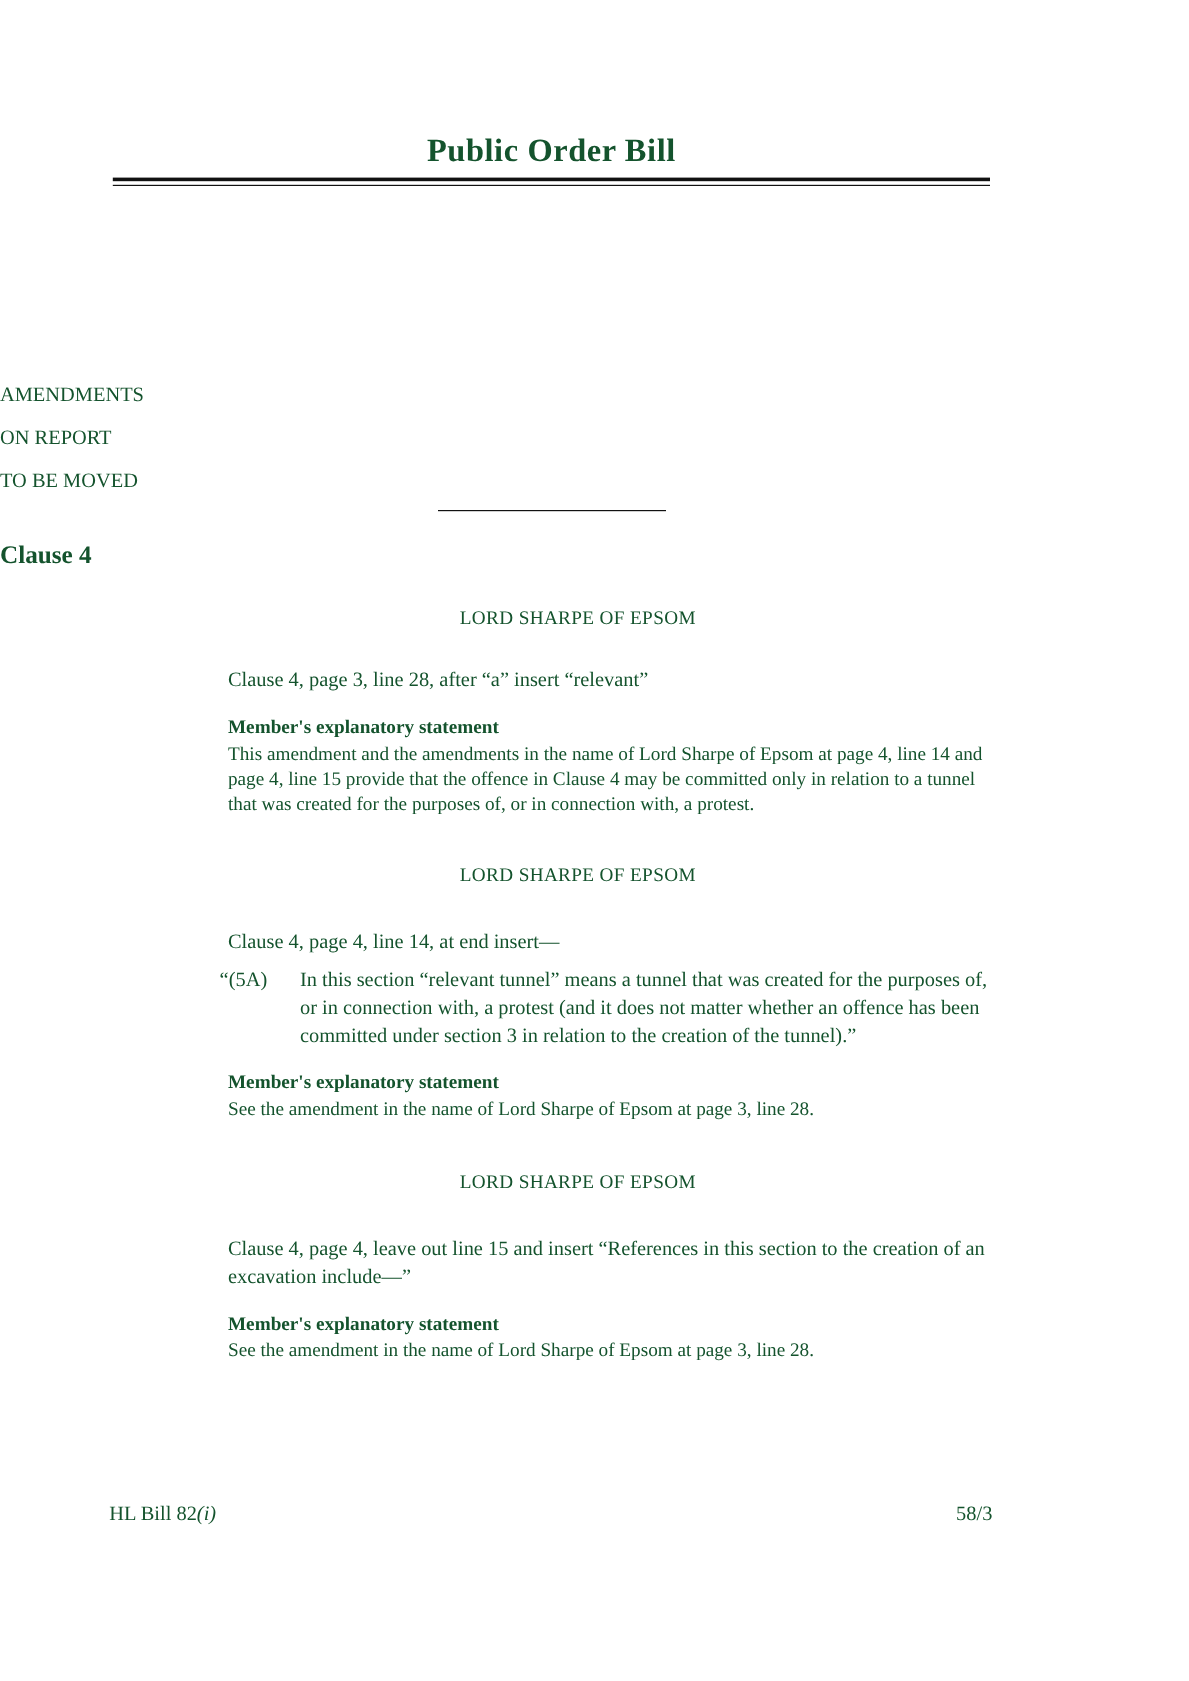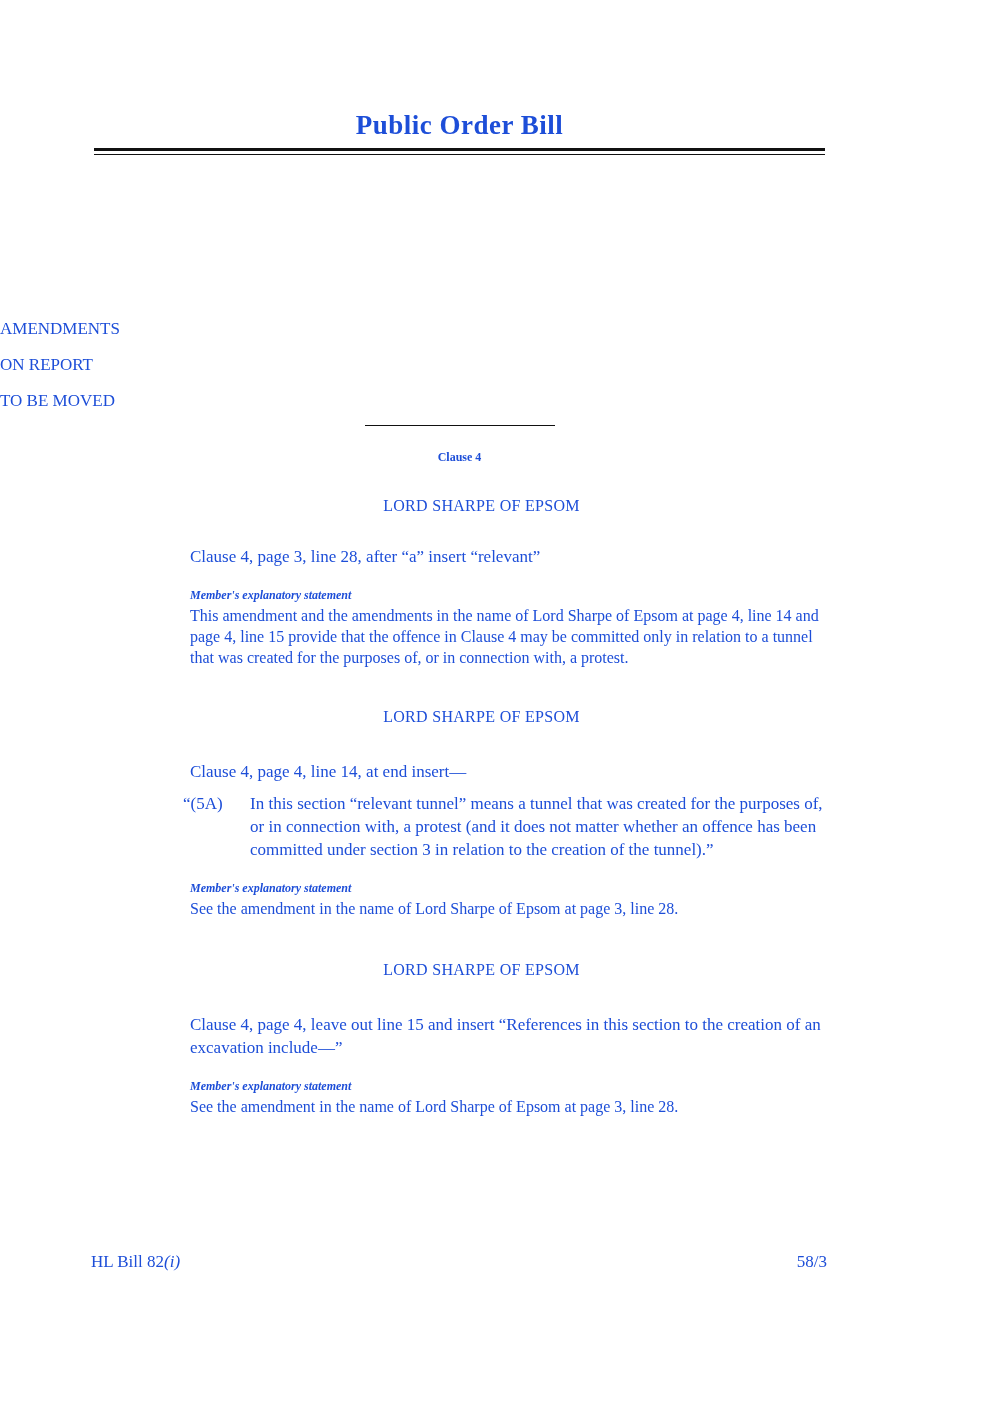--- a/index.html
+++ b/index.html
@@ -6,21 +6,21 @@
     margin: 0;
     padding: 0;
     background: #ffffff;
   }
   .page {
     position: relative;
     width: 919px;
     height: 1401px;
     background: #ffffff;
     font-family: "Liberation Serif", "DejaVu Serif", serif;
-    color: #1d4ed8;
+    color: #14532d;
     overflow: hidden;
   }
   .doc-title {
     margin-top: 110px;
     text-align: center;
     font-size: 27px;
     font-weight: bold;
     letter-spacing: 0.5px;
   }
   .title-rule {
@@ -35,22 +35,22 @@
     font-size: 17px;
     line-height: 36px;
   }
   .notice-underline {
     width: 190px;
     margin: 6px auto 0 auto;
     border-bottom: 1px solid #111111;
   }
   .clause-heading {
     margin-top: 24px;
-    text-align: center;
-    font-size: 12px;
+    text-align: left;
+    font-size: 21px;
     font-weight: bold;
   }
   .sponsor {
     text-align: center;
     font-size: 16px;
     letter-spacing: 0.3px;
     padding-left: 44px;
   }
   .sponsor.s1 { margin-top: 32px; }
   .sponsor.s2 { margin-top: 40px; }
@@ -69,23 +69,22 @@
     line-height: 23px;
   }
   .insert-num {
     flex: 0 0 67px;
   }
   .insert-text {
     flex: 1;
   }
   .expl-label {
     margin: 20px 92px 0 190px;
-    font-size: 12px;
+    font-size: 16px;
     font-weight: bold;
-    font-style: italic;
   }
   .expl-text {
     margin: 2px 90px 0 190px;
     font-size: 16px;
     line-height: 21px;
   }
   .footer {
     position: absolute;
     top: 1252px;
     left: 91px;

